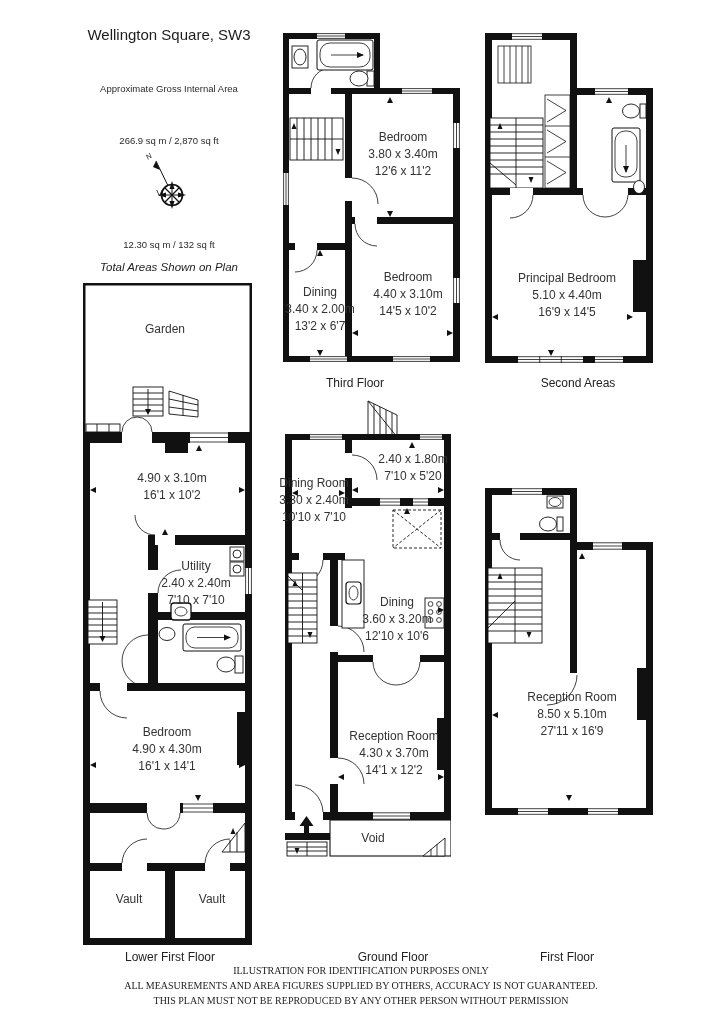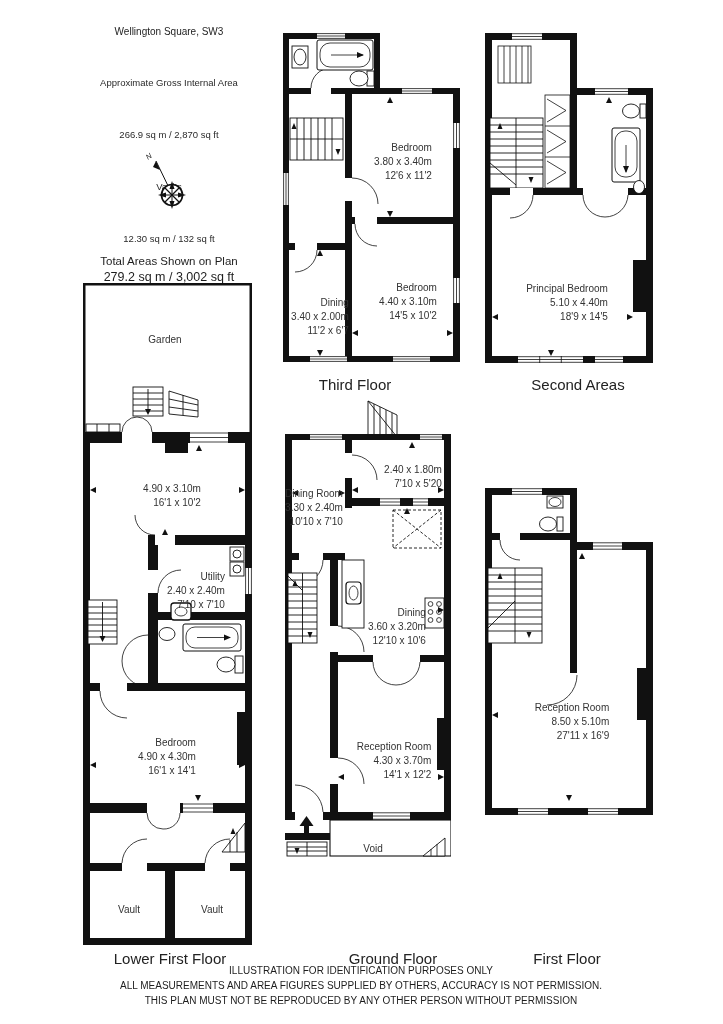--- a/index.html
+++ b/index.html
@@ -1,44 +1,43 @@
 <!DOCTYPE html>
 <html><head>
 <meta charset="utf-8">
 <style>
   html,body{margin:0;padding:0;}
   body{
     width:723px;height:1024px;position:relative;background:#ffffff;
     font-family:"Liberation Sans","DejaVu Sans",sans-serif;color:#222;overflow:hidden;
   }
   .hdr{position:absolute;left:58px;top:26px;width:222px;text-align:center;}
-  .hdr .title{font-size:10px;margin-bottom:10px;color:#1d1d1d;}
+  .hdr .title{font-size:15px;margin-bottom:10px;color:#1d1d1d;}
   .hdr .sub{font-size:9.5px;line-height:1.28;color:#2a2a2a;margin-top:40px;}
-  .hdr .tot1{font-size:11.5px;margin-top:9px;color:#1d1d1d;}
+  .hdr .tot1{font-size:11.5px;margin-top:9px;color:#1d1d1d;font-style:italic;}
   .hdr .tot2{font-size:12.5px;margin-top:3px;color:#1d1d1d;}
   .plan{position:absolute;}
-  .rlabel{position:absolute;transform:translateX(-50%);text-align:right;
-    font-size:10px;line-height:1.4;color:#333;white-space:nowrap;margin-top:12px;}
+  .rlabel{position:absolute;transform:translateX(-50%);text-align:center;
+    font-size:12px;line-height:1.4;color:#333;white-space:nowrap;}
   .flabel{position:absolute;transform:translateX(-50%);text-align:center;
-    font-size:15px;color:#222;white-space:nowrap;}
+    font-size:12px;color:#222;white-space:nowrap;}
   .foot{position:absolute;left:361px;transform:translateX(-50%);
-    font-size:10px;color:#1d1d1d;white-space:nowrap;}
+    font-size:10px;color:#1d1d1d;white-space:nowrap;font-family:Liberation Serif, serif;}
   svg{display:block;}
 </style>
 </head>
 <body>
 
 <div class="hdr">
   <div class="title">Wellington Square, SW3</div>
   <div class="sub">Approximate Gross Internal Area</div>
   <div class="sub">266.9 sq m  /  2,870 sq ft</div>
   <div class="sub">Vaults</div>
   <div class="sub">12.30 sq m  /  132 sq ft</div>
   <div class="tot1">Total Areas Shown on Plan</div>
-  <div class="tot2">279.2 sq m  /  3,002 sq ft</div>
 </div>
 
 <svg class="plan" style="left:141px;top:150px" width="54" height="62" viewBox="0 0 54 62">
   <text x="7" y="10" font-size="7.5" font-style="italic" fill="#111" transform="rotate(-35 7 10)">N</text>
   <line x1="15" y1="11" x2="31" y2="44" stroke="#111" stroke-width="1"></line>
   <polygon points="15,11 19,20 12,17" fill="#111"></polygon>
   <circle cx="31" cy="45" r="10.5" fill="#fff" stroke="#111" stroke-width="1.7"></circle>
   <line x1="24" y1="38" x2="38" y2="52" stroke="#111" stroke-width="1.3"></line>
   <line x1="38" y1="38" x2="24" y2="52" stroke="#111" stroke-width="1.3"></line>
   <line x1="31" y1="34.5" x2="31" y2="55.5" stroke="#111" stroke-width="1"></line>
@@ -605,39 +604,39 @@
   <div>Void</div>
 </div>
 <div class="rlabel" style="left:572px;top:689px">
   <div>Reception Room</div>
   <div>8.50 x 5.10m</div>
   <div>27'11 x 16'9</div>
 </div>
 <div class="rlabel" style="left:567px;top:270px">
   <div>Principal Bedroom</div>
   <div>5.10 x 4.40m</div>
-  <div>18'9 x 14'5</div>
+  <div>16'9 x 14'5</div>
 </div>
 <div class="rlabel" style="left:403px;top:129px">
   <div>Bedroom</div>
   <div>3.80 x 3.40m</div>
   <div>12'6 x 11'2</div>
 </div>
 <div class="rlabel" style="left:320px;top:284px">
   <div>Dining</div>
   <div>3.40 x 2.00m</div>
-  <div>11'2 x 6'7</div>
+  <div>13'2 x 6'7</div>
 </div>
 <div class="rlabel" style="left:408px;top:269px">
   <div>Bedroom</div>
   <div>4.40 x 3.10m</div>
   <div>14'5 x 10'2</div>
 </div>
 
 <div class="flabel" style="left:355px;top:376px">Third Floor</div>
 <div class="flabel" style="left:578px;top:376px">Second Areas</div>
 <div class="flabel" style="left:170px;top:950px">Lower First Floor</div>
 <div class="flabel" style="left:393px;top:950px">Ground Floor</div>
 <div class="flabel" style="left:567px;top:950px">First Floor</div>
 
 <div class="foot" style="top:965px">ILLUSTRATION FOR IDENTIFICATION PURPOSES ONLY</div>
-<div class="foot" style="top:980px">ALL MEASUREMENTS AND AREA FIGURES SUPPLIED BY OTHERS, ACCURACY IS NOT PERMISSION.</div>
+<div class="foot" style="top:980px">ALL MEASUREMENTS AND AREA FIGURES SUPPLIED BY OTHERS, ACCURACY IS NOT GUARANTEED.</div>
 <div class="foot" style="top:995px">THIS PLAN MUST NOT BE REPRODUCED BY ANY OTHER PERSON WITHOUT PERMISSION</div>
 
 </body></html>

